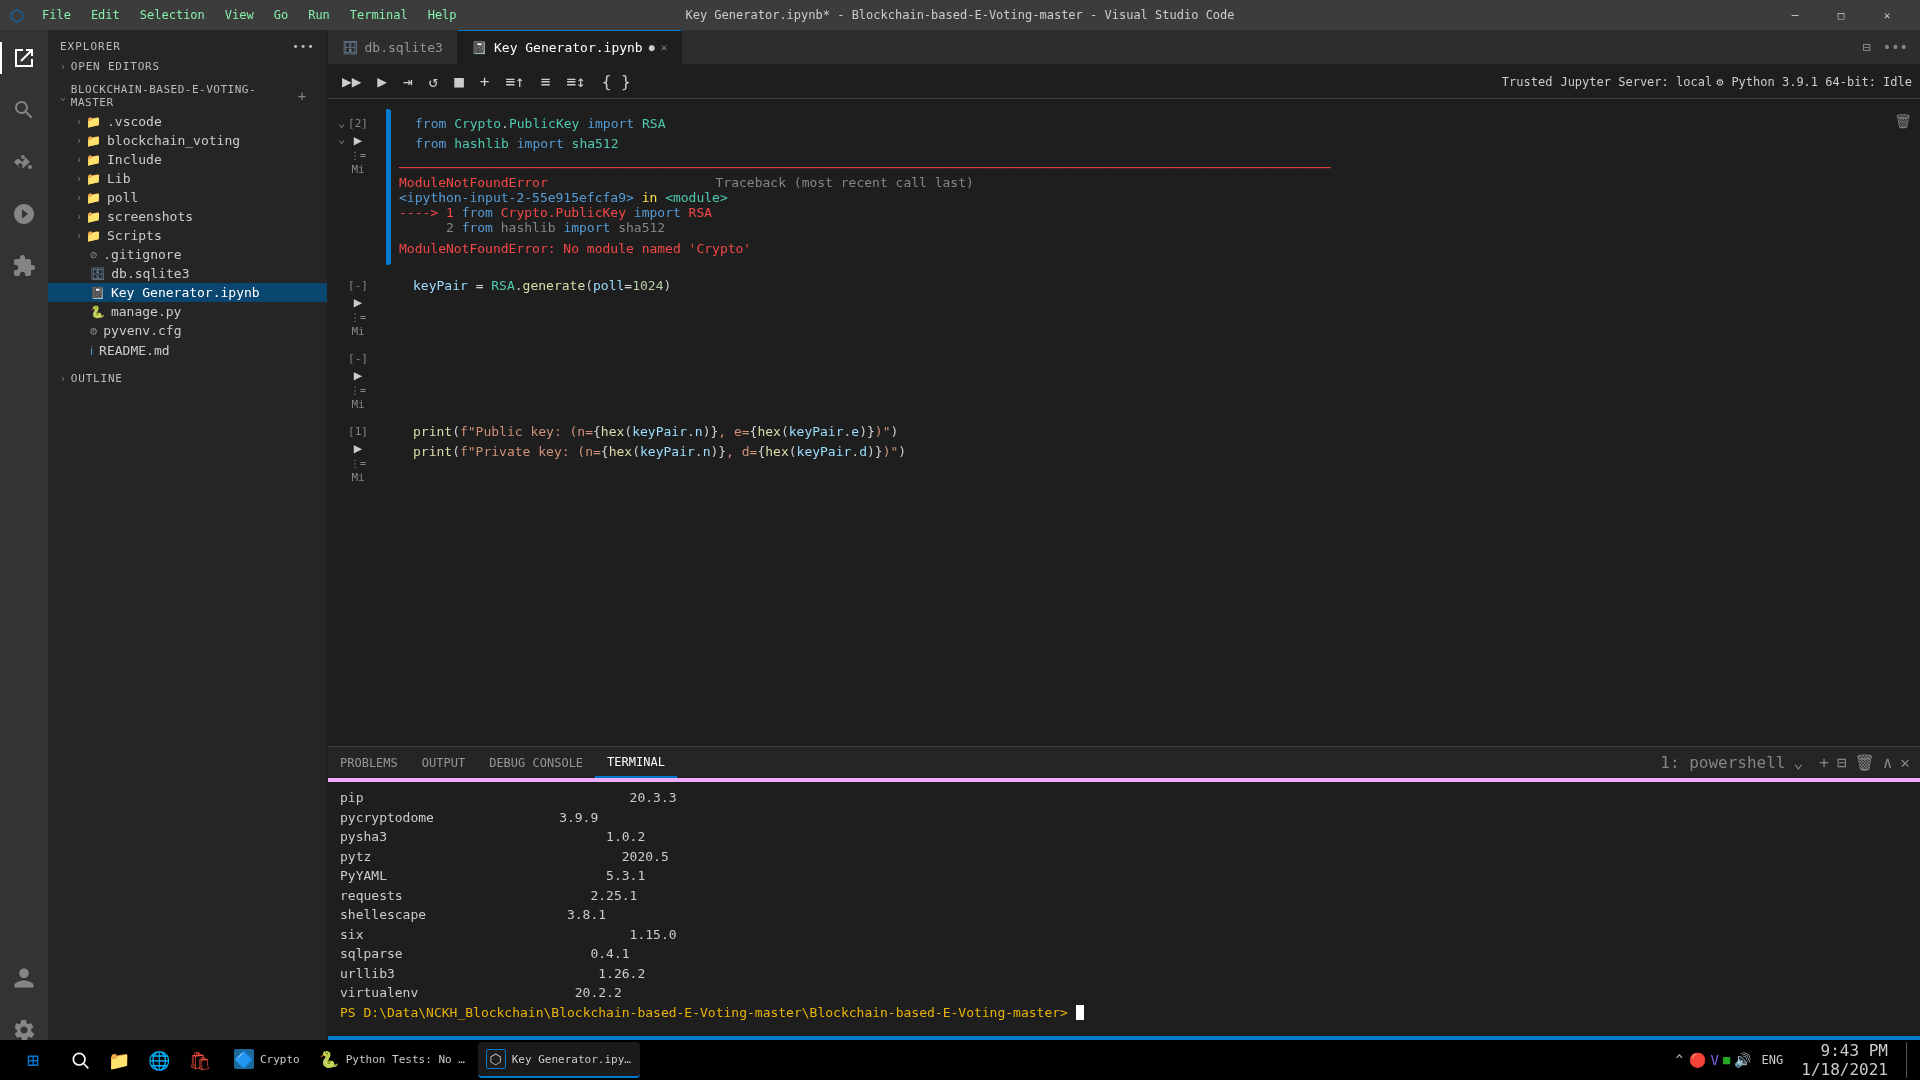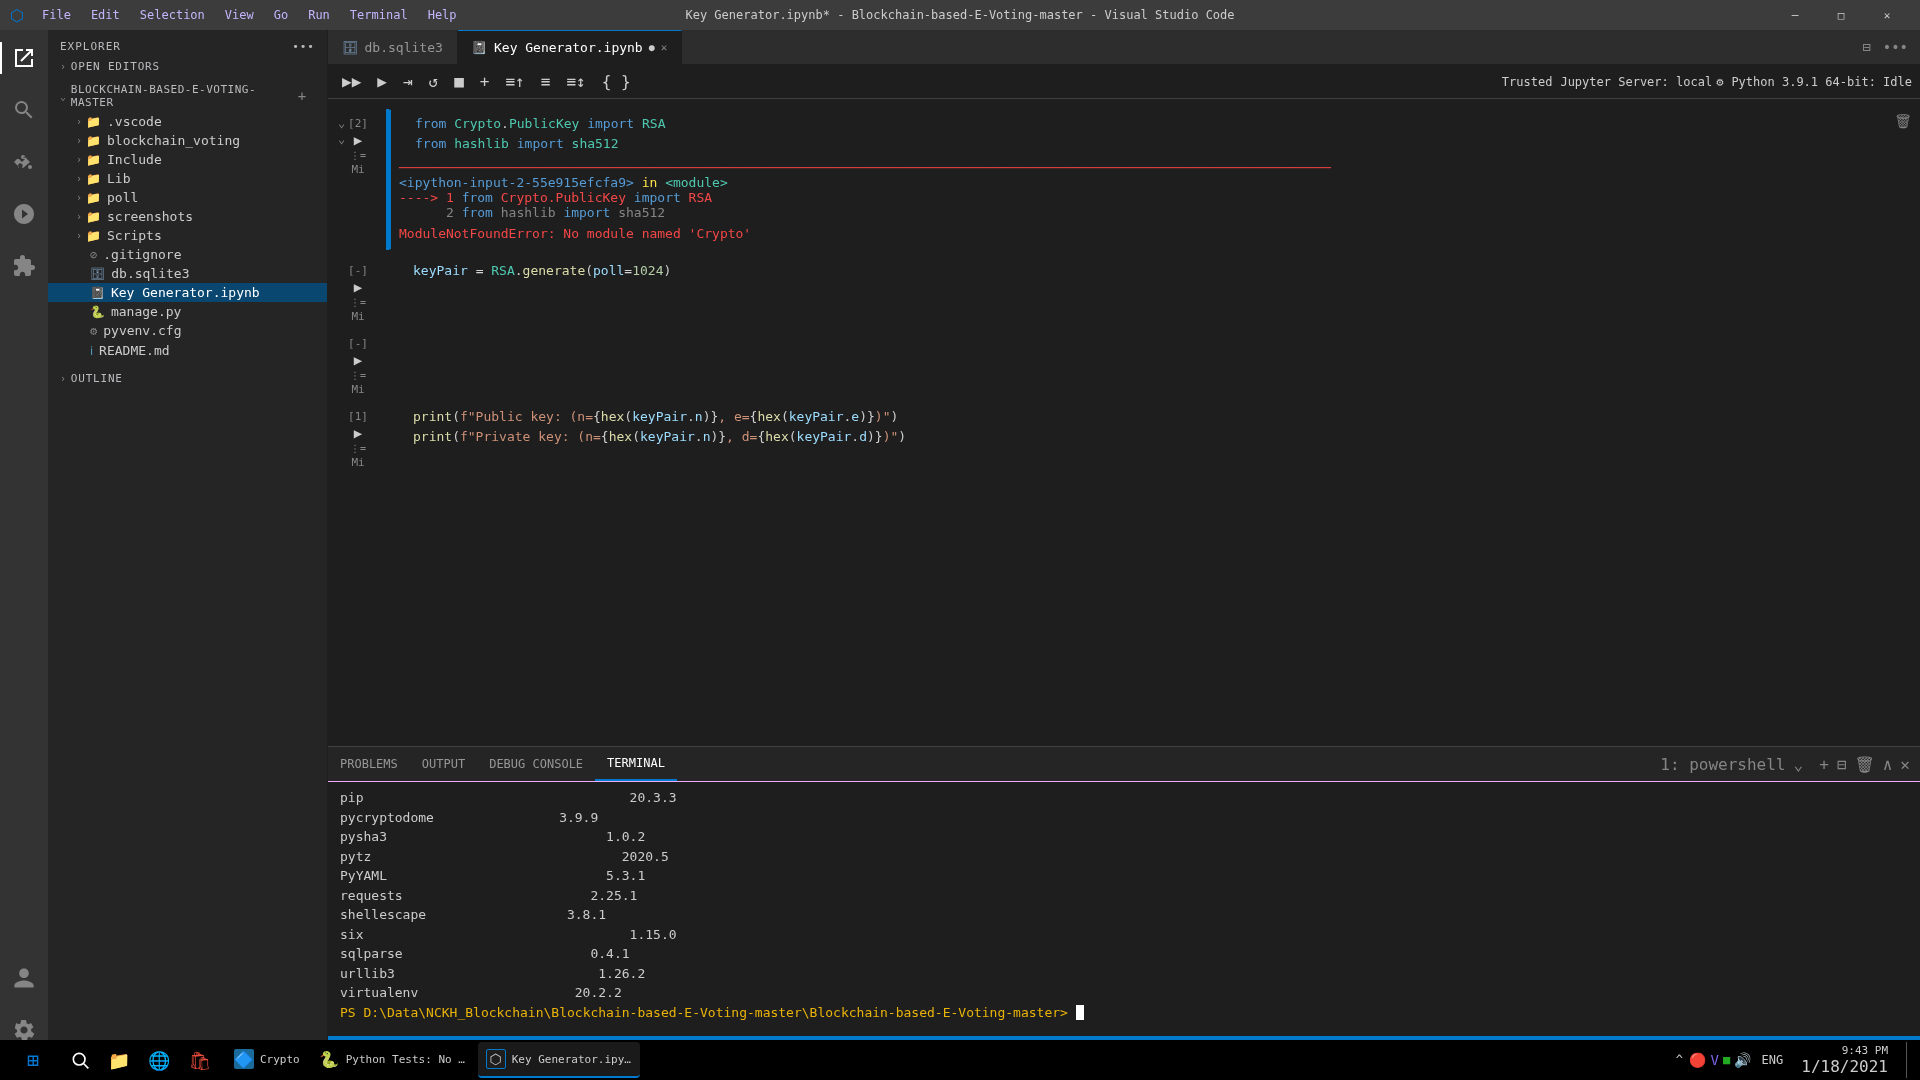--- a/index.html
+++ b/index.html
@@ -2,21 +2,21 @@
 <html><head>
   <meta charset="utf-8">
   <style>
     * { margin: 0; padding: 0; box-sizing: border-box; }
     body { width: 1920px; height: 1080px; overflow: hidden; background: #1e1e1e; font-family: 'Segoe UI', Consolas, monospace; font-size: 13px; color: #cccccc; }
 
     
     #titlebar { height: 30px; background: #3c3c3c; display: flex; align-items: center; justify-content: space-between; padding: 0 10px; }
     #titlebar-left { display: flex; align-items: center; gap: 10px; }
     #titlebar-logo { color: #0078d4; font-size: 16px; }
-    #titlebar-menu { display: flex; gap: 4px; font-size: 12px; color: #c4b5fd; }
+    #titlebar-menu { display: flex; gap: 4px; font-size: 12px; color: #86efac; }
     #titlebar-menu span { padding: 2px 8px; cursor: pointer; }
     #titlebar-title { position: absolute; left: 50%; transform: translateX(-50%); font-size: 12px; color: #cccccc; }
     #titlebar-controls { display: flex; gap: 0; }
     #titlebar-controls span { width: 46px; height: 30px; display: flex; align-items: center; justify-content: center; font-size: 11px; cursor: pointer; }
 
     
     #main { display: flex; height: calc(1080px - 30px - 22px); }
 
     
     #activity-bar { width: 48px; background: #333333; display: flex; flex-direction: column; align-items: center; padding-top: 4px; gap: 4px; flex-shrink: 0; }
@@ -72,21 +72,21 @@
     .kw { color: #569cd6; }
     .fn { color: #dcdcaa; }
     .str { color: #ce9178; }
     .var { color: #9cdcfe; }
     .num { color: #b5cea8; }
     .op { color: #d4d4d4; }
     .cls { color: #4ec9b0; }
 
     
     #terminal-area { height: 290px; background: #1e1e1e; border-top: 1px solid #404040; display: flex; flex-direction: column; flex-shrink: 0; }
-    #terminal-tabs { height: 35px; background: #252526; display: flex; align-items: stretch; border-bottom: 1px solid #f0abfc; }
+    #terminal-tabs { height: 35px; background: #252526; display: flex; align-items: stretch; border-bottom: 4px solid #f0abfc; }
     .terminal-tab { padding: 0 12px; display: flex; align-items: center; cursor: pointer; font-size: 12px; color: #969696; }
     .terminal-tab.active { color: #ffffff; border-bottom: 2px solid #007acc; }
     #terminal-tab-actions { margin-left: auto; display: flex; align-items: center; gap: 4px; padding-right: 8px; }
     #terminal-tab-actions span { cursor: pointer; color: #858585; font-size: 16px; padding: 2px; }
     #terminal-selector { display: flex; align-items: center; gap: 4px; padding: 0 8px; }
     #terminal-content { flex: 1; padding: 6px 12px; font-family: Consolas, monospace; font-size: 13px; color: #cccccc; overflow-y: auto; line-height: 1.5; }
     .terminal-line { white-space: pre; }
     .terminal-prompt { color: #eab308; }
     .terminal-cursor { background: #ffffff; color: #000000; }
     .pkg-name { display: inline-block; width: 180px; color: #cccccc; }
@@ -103,21 +103,21 @@
     #taskbar-start { width: 50px; height: 100%; display: flex; align-items: center; justify-content: center; cursor: pointer; }
     .taskbar-icon { width: 36px; height: 36px; display: flex; align-items: center; justify-content: center; cursor: pointer; border-radius: 4px; }
     #taskbar-pinned { display: flex; align-items: center; gap: 4px; margin-left: 4px; }
     #taskbar-running { display: flex; align-items: center; gap: 4px; margin-left: 8px; }
     .taskbar-app { height: 36px; display: flex; align-items: center; gap: 6px; padding: 0 8px; cursor: pointer; border-radius: 4px; border-bottom: 2px solid transparent; }
     .taskbar-app.active { border-bottom: 2px solid #007acc; background: #1a1a1a; }
     .taskbar-app-label { font-size: 11px; color: #cccccc; max-width: 120px; overflow: hidden; text-overflow: ellipsis; white-space: nowrap; }
     #taskbar-right { margin-left: auto; display: flex; align-items: center; gap: 6px; color: #cccccc; font-size: 12px; }
     .sys-tray { display: flex; align-items: center; gap: 4px; }
     .clock { text-align: right; padding: 0 8px; }
-    .clock-time { font-size: 11px; }
+    .clock-time { font-size: 16px; }
     .clock-date { font-size: 16px; }
     .notification-area { display: flex; align-items: center; gap: 4px; cursor: pointer; }
 
     .mi-label { font-size: 11px; color: #858585; }
   </style>
 </head>
 <body>
 
 <div id="titlebar">
   <div id="titlebar-left">
@@ -346,20 +346,24 @@
           </div>
         </div>
         <div class="cell-body" style="border-left:3px solid #007acc;">
           <div class="cell-code">
             <div><span class="kw">from</span> <span style="color:#4ec9b0;">Crypto</span>.<span style="color:#4ec9b0;">PublicKey</span> <span class="kw">import</span> <span style="color:#4ec9b0;">RSA</span></div>
             <div><span class="kw">from</span> <span style="color:#4ec9b0;">hashlib</span> <span class="kw">import</span> <span style="color:#4ec9b0;">sha512</span></div>
           </div>
           <div class="cell-output">
             <div style="color:#f44747;font-family:Consolas,monospace;font-size:12px;">─────────────────────────────────────────────────────────────────────────────────────────────────────────────────────────────────</div>
             <div style="font-family:Consolas,monospace;font-size:13px;">
+              <span style="color:#f44747;">ModuleNotFoundError</span>
+              <span style="color:#858585;margin-left:160px;">Traceback (most recent call last)</span>
+            </div>
+            <div style="font-family:Consolas,monospace;font-size:13px;">
               <span style="color:#569cd6;">&lt;ipython-input-2-55e915efcfa9&gt;</span>
               <span style="color:#fde047;"> in </span>
               <span style="color:#4ec9b0;">&lt;module&gt;</span>
             </div>
             <div style="font-family:Consolas,monospace;font-size:13px;color:#f44747;">----&gt; 1 <span class="kw">from</span> Crypto.PublicKey <span class="kw">import</span> RSA</div>
             <div style="font-family:Consolas,monospace;font-size:13px;color:#858585;">&nbsp;&nbsp;&nbsp;&nbsp;&nbsp; 2 <span class="kw">from</span> hashlib <span class="kw">import</span> sha512</div>
             <div style="margin-top:6px;"><span style="font-family:Consolas,monospace;font-size:13px;color:#f44747;">ModuleNotFoundError: No module named 'Crypto'</span></div>
           </div>
         </div>
         <div style="position:absolute;right:8px;top:4px;"><span style="color:#858585;font-size:14px;">🗑</span></div>

